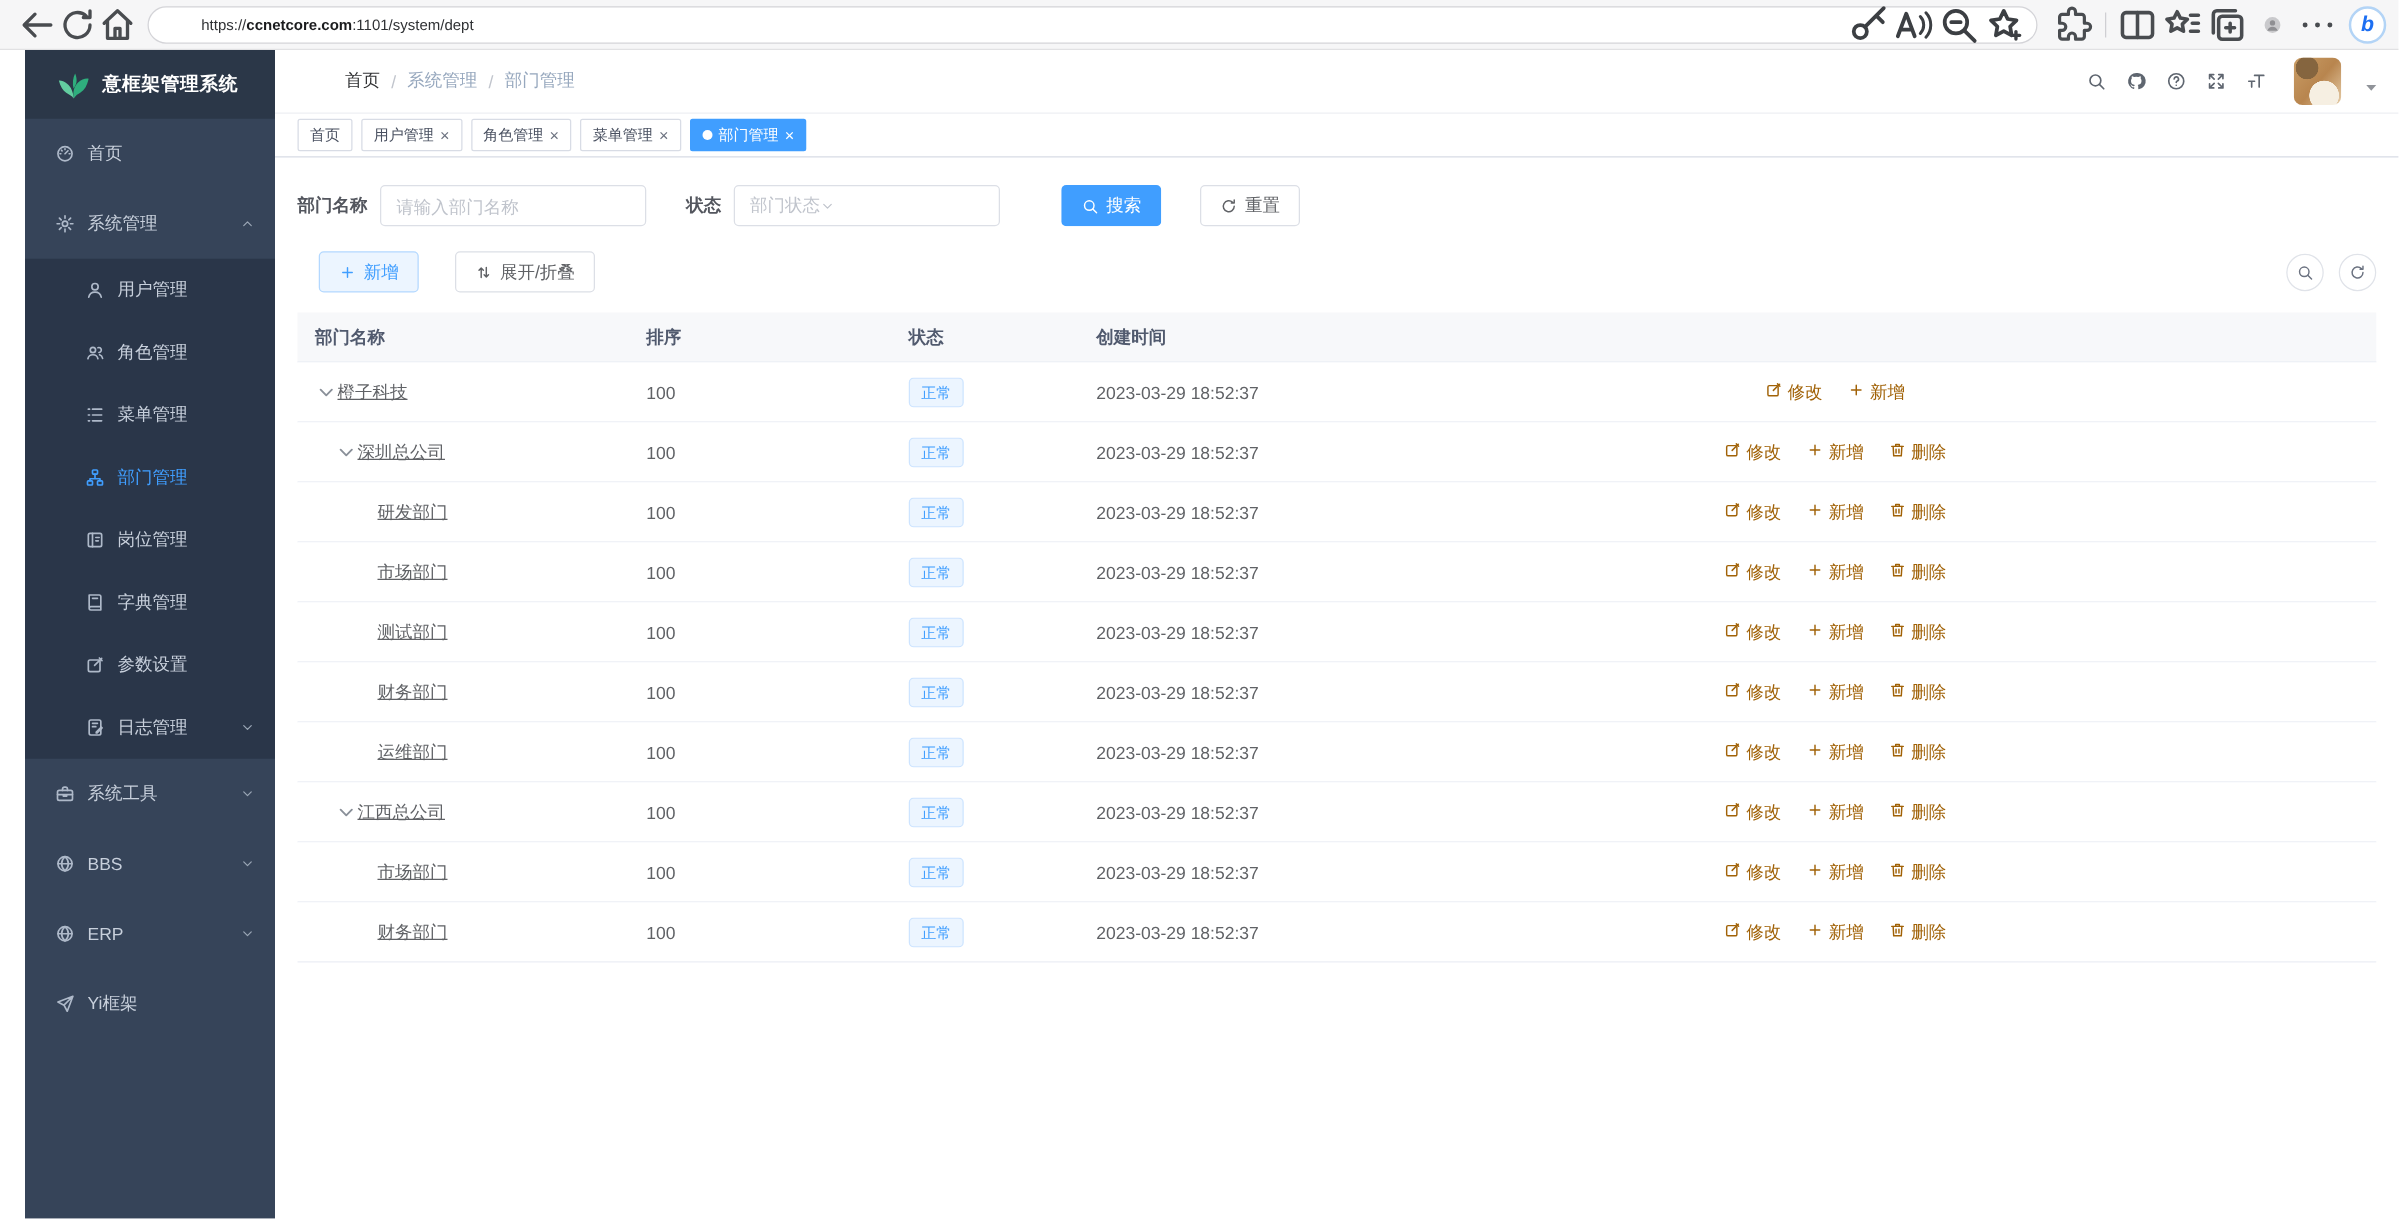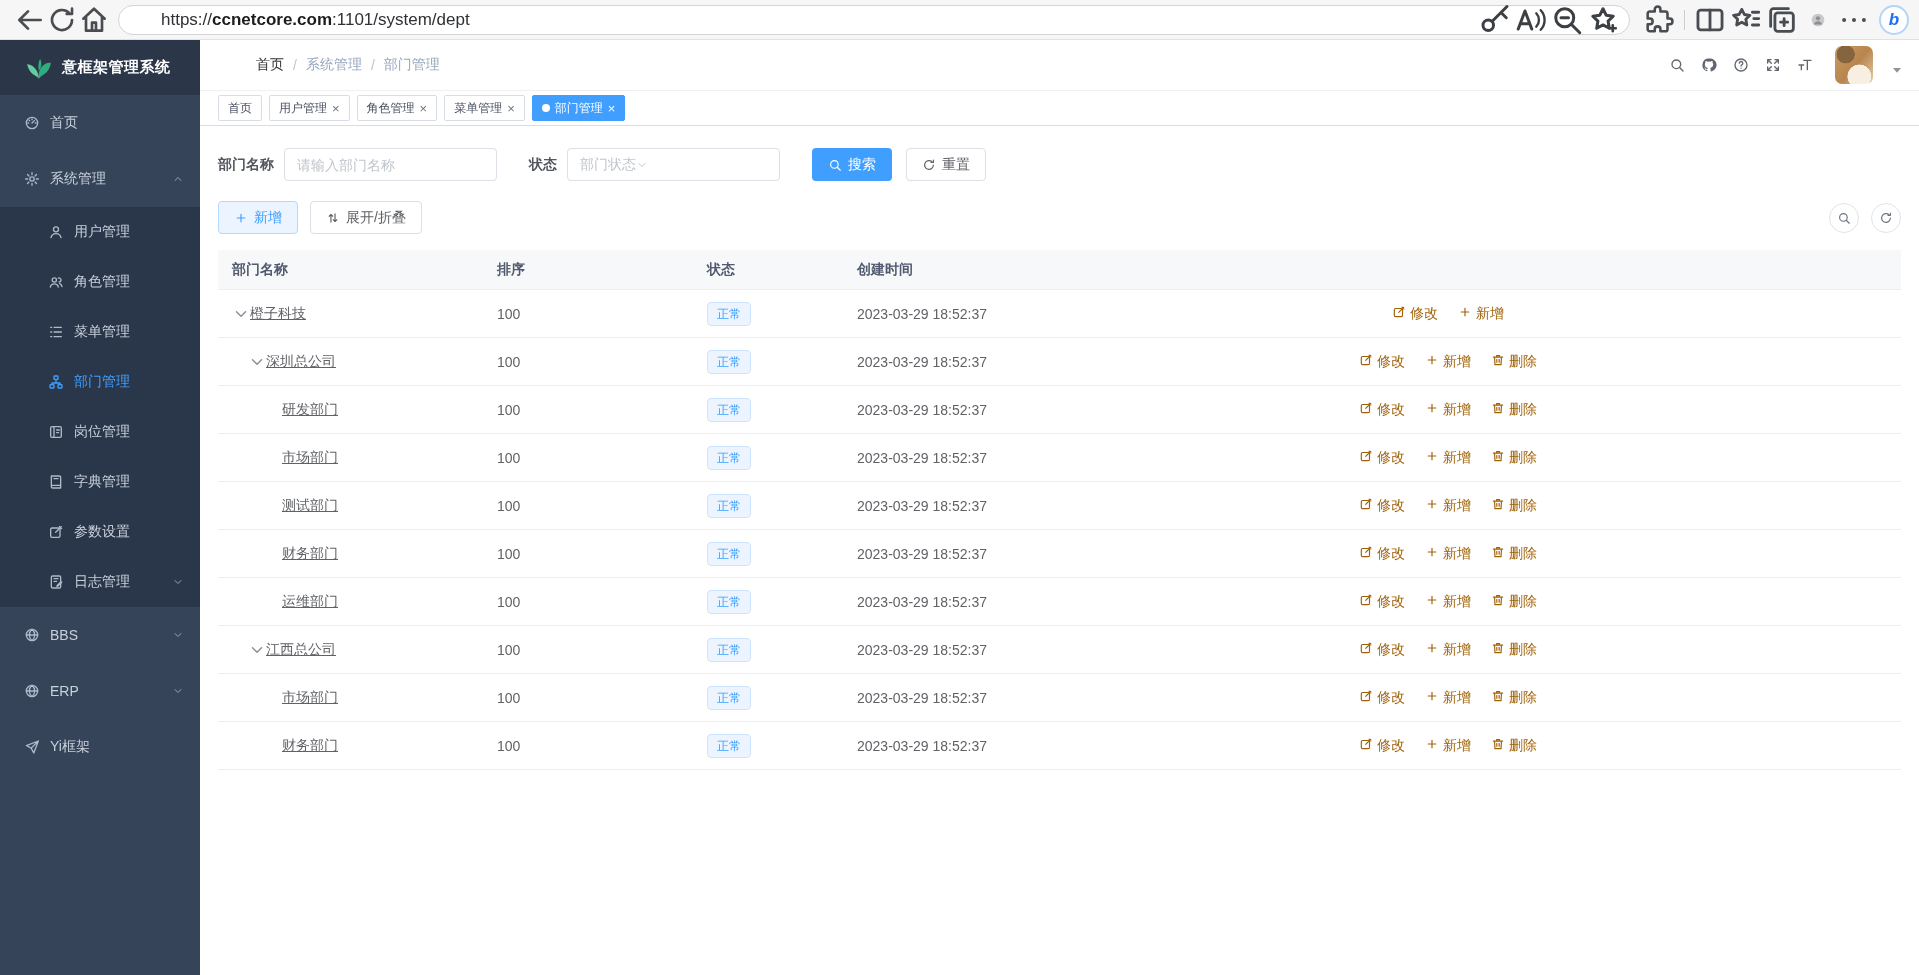--- a/index.html
+++ b/index.html
@@ -4,31 +4,31 @@
 <style>
   * { margin:0; padding:0; box-sizing:border-box; }
   html,body { width:1919px; height:975px; }
   body { font-family:"Liberation Sans","DejaVu Sans",sans-serif; font-size:14px; color:#303133; background:#fff; }
   .screen { position:relative; width:1919px; height:975px; overflow:hidden; background:#fff; }
 
   
   .chrome { height:40px; background:#f6f6f7; border-bottom:1px solid #e1e1e3; display:flex; align-items:center; padding:0 10px 0 14px; }
   .chrome .nav-ic { width:32px; height:32px; display:flex; align-items:center; justify-content:center; color:#494c50; flex:0 0 auto; border-radius:6px; }
   .addr { flex:1; height:30px; background:#fff; border:1px solid #d4d4d8; border-radius:15px; margin:0 12px 0 8px; display:flex; align-items:center; padding:0 8px 0 12px; min-width:0; }
-  .addr .url { flex:1; color:#2f3134; font-size:17px; white-space:nowrap; overflow:hidden; }
+  .addr .url { flex:1; color:#2f3134; font-size:12px; white-space:nowrap; overflow:hidden; }
   .addr .url b { font-weight:bold; color:#1b1c1e; }
   .addr .pill-ic { width:30px; height:26px; display:flex; align-items:center; justify-content:center; color:#3c3f43; flex:0 0 auto; }
   .chrome-right { display:flex; align-items:center; gap:2px; flex:0 0 auto; }
   .chrome-right .nav-ic { width:34px; }
   .vdiv { width:1px; height:20px; background:#cfcfd3; margin:0 6px; }
   .copilot { width:30px; height:30px; border-radius:50%; background:#fff; border:2px solid #b3d4f6; display:flex; align-items:center; justify-content:center; font-weight:bold; font-style:italic; color:#1d6ff2; font-size:17px; margin-left:6px; }
   .profile-ic { width:26px; height:26px; }
 
   
-  .app { display:flex; height:935px; }
+  .app { display:flex; height:935px;padding-left:20px; }
   .sidebar { width:200px; background:#364459; flex:0 0 auto; display:flex; flex-direction:column; }
   .logo-bar { height:55px; background:#2b3748; display:flex; align-items:center; padding-left:26px; gap:10px; }
   .logo-bar .title { color:#fff; font-weight:bold; font-size:15px; letter-spacing:.5px; }
   .menu { flex:1; }
   .menu-item { height:56px; display:flex; align-items:center; padding:0 16px 0 24px; color:#c8d0dc; cursor:pointer; font-size:14px; }
   .menu-item .ic { color:#aeb9c9; }
   .menu-item .mi-label { margin-left:10px; flex:1; white-space:nowrap; }
   .menu-item .chev { color:#9aa6b5; width:12px; height:12px; }
   .submenu { background:#2a3649; }
   .submenu .menu-item { height:50px; padding-left:48px; }
@@ -62,21 +62,21 @@
 
   
   .content { flex:1; padding:0 18px; }
   .filter-row { margin-top:22px; display:flex; align-items:center; }
   .flabel { font-weight:bold; color:#53565e; margin-right:10px; white-space:nowrap; }
   .tbox { width:213px; height:33px; border:1px solid #dcdfe6; border-radius:4px; display:flex; align-items:center; padding:0 12px; color:#c0c4cc; background:#fff; margin-right:32px; }
   .tbox input { border:none; outline:none; width:100%; font-size:14px; font-family:inherit; color:#606266; background:transparent; }
   .tbox input::placeholder { color:#c0c4cc; }
   .sel { cursor:pointer; }
   .sel .chev { width:12px; height:12px; color:#c0c4cc; }
-  .btn { height:33px; border-radius:4px; display:inline-flex; align-items:center; justify-content:center; gap:6px; font-size:14px; cursor:pointer; padding:0 15px; border:1px solid transparent; background:#fff; }
+  .btn { height:33px; border-radius:4px; display:inline-flex; align-items:center; justify-content:center; gap:6px; font-size:14px; cursor:pointer; padding:0 15px; border:1px solid transparent; background:#fff;margin-left:17px; }
   .btn .ic { width:14px; height:14px; }
   .btn-primary { background:#409eff; color:#fff; margin-right:14px; }
   .btn-plain-primary { background:#ecf5ff; border-color:#b3d8ff; color:#409eff; margin-right:12px; }
   .btn-default { border-color:#dcdfe6; color:#606266; }
 
   .toolbar-row { margin-top:20px; display:flex; align-items:center; }
   .toolbar-row .spacer { flex:1; }
   .circle-btn { width:30px; height:30px; border-radius:50%; border:1px solid #e0e3e9; display:flex; align-items:center; justify-content:center; color:#6b7280; cursor:pointer; margin-left:12px; background:#fff; }
   .circle-btn .ic { width:14px; height:14px; }
 
@@ -312,20 +312,34 @@
     <span class="ic chev">
                 <svg viewBox="0 0 24 24" fill="none" stroke="currentColor" stroke-width="2" stroke-linecap="round" stroke-linejoin="round">
                   <path d="M6 9l6 6 6-6"></path>
                 </svg>
               </span>
   </div>
           </div>
           <div class="menu-item">
     <span class="ic">
               <svg viewBox="0 0 24 24" fill="none" stroke="currentColor" stroke-width="2" stroke-linecap="round" stroke-linejoin="round">
+                <rect x="3" y="8" width="18" height="12" rx="2"></rect>
+                <path d="M9 8V6.5A2.5 2.5 0 0 1 11.5 4h1A2.5 2.5 0 0 1 15 6.5V8M3 13h18M10 13v2h4v-2"></path>
+              </svg>
+            </span>
+    <span class="mi-label">系统工具</span>
+    <span class="ic chev">
+              <svg viewBox="0 0 24 24" fill="none" stroke="currentColor" stroke-width="2" stroke-linecap="round" stroke-linejoin="round">
+                <path d="M6 9l6 6 6-6"></path>
+              </svg>
+            </span>
+  </div>
+          <div class="menu-item">
+    <span class="ic">
+              <svg viewBox="0 0 24 24" fill="none" stroke="currentColor" stroke-width="2" stroke-linecap="round" stroke-linejoin="round">
                 <circle cx="12" cy="12" r="8.5"></circle>
                 <path d="M3.5 12h17M12 3.5c2.7 2.3 4 5.2 4 8.5s-1.3 6.2-4 8.5c-2.7-2.3-4-5.2-4-8.5s1.3-6.2 4-8.5z"></path>
               </svg>
             </span>
     <span class="mi-label">BBS</span>
     <span class="ic chev">
               <svg viewBox="0 0 24 24" fill="none" stroke="currentColor" stroke-width="2" stroke-linecap="round" stroke-linejoin="round">
                 <path d="M6 9l6 6 6-6"></path>
               </svg>
             </span>

